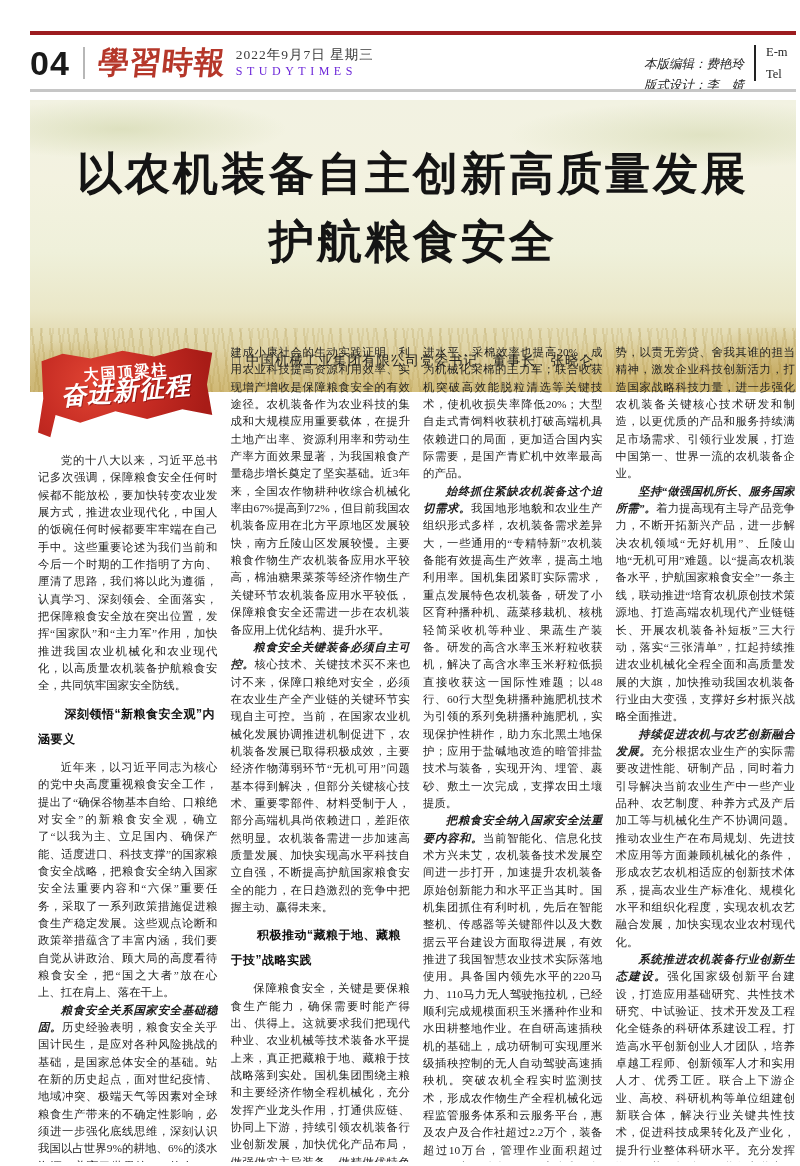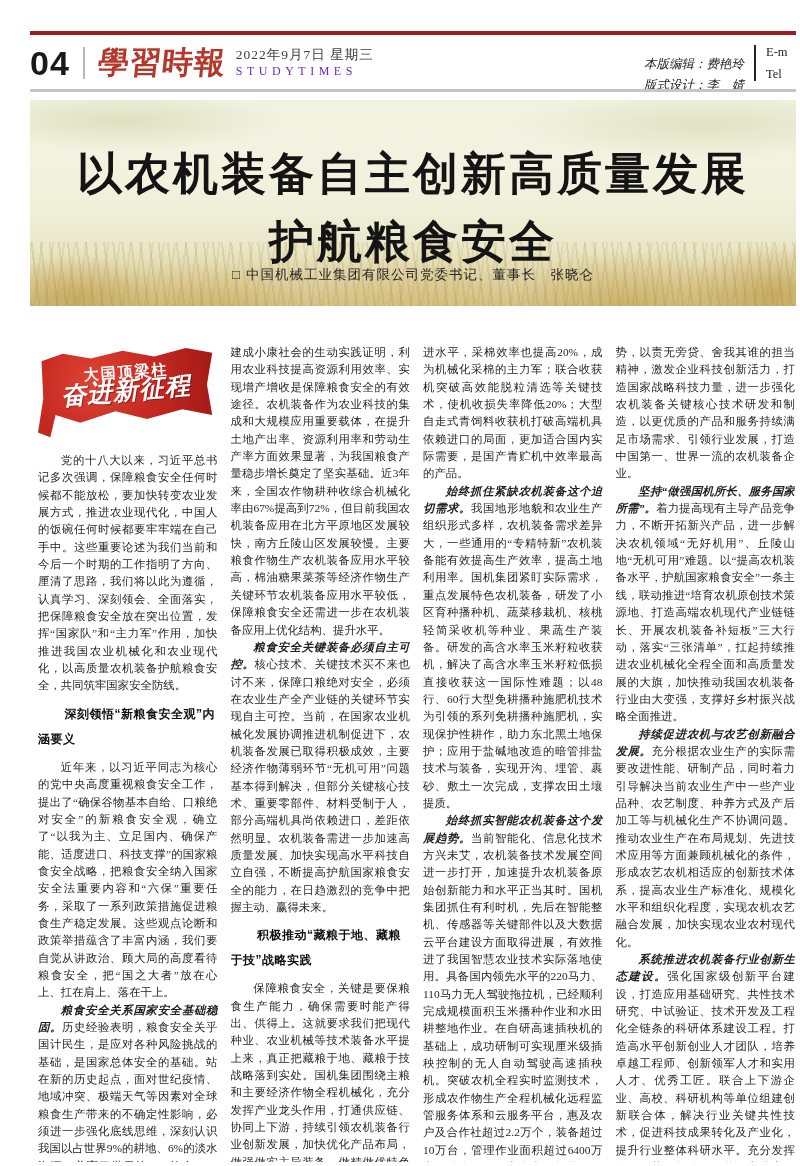--- a/index.html
+++ b/index.html
@@ -14,21 +14,21 @@
             font-family:"Liberation Serif",serif;letter-spacing:1px;white-space:nowrap;}
   .mast-right{margin-left:10px;line-height:1.25;}
   .date-line{font-size:13.5px;color:#3a3a3a;letter-spacing:1px;}
   .mast-en{font-size:12px;color:#6d28d9;letter-spacing:4.5px;font-family:"Liberation Serif",serif;}
   .hdr-spacer{flex:1;}
   .credits{text-align:right;font-style:italic;font-size:12.5px;color:#222;line-height:1.65;white-space:nowrap;margin-top:24px;}
   .contact-div{width:2px;height:36px;background:#222;margin:0 10px;}
   .contact{font-size:12.5px;color:#222;line-height:1.8;width:34px;overflow:hidden;white-space:nowrap;}
   .hdr-rule{position:absolute;left:30px;right:4px;top:89px;height:3px;background:#c6c6c6;}
   
-  .hero{position:absolute;left:30px;right:4px;top:100px;height:206px;overflow:hidden;
+  .hero{position:absolute;left:30px;right:4px;top:100px;height:292px;overflow:hidden;
     background:
       radial-gradient(ellipse 120px 60px at 6% 96%, rgba(187,152,62,.55), transparent 70%),
       radial-gradient(ellipse 160px 70px at 22% 102%, rgba(203,170,84,.45), transparent 70%),
       radial-gradient(ellipse 150px 80px at 50% 104%, rgba(214,186,104,.40), transparent 70%),
       radial-gradient(ellipse 170px 80px at 78% 100%, rgba(198,164,76,.50), transparent 70%),
       radial-gradient(ellipse 130px 70px at 97% 94%, rgba(185,150,62,.55), transparent 70%),
       radial-gradient(ellipse 220px 40px at 12% 10%, rgba(196,203,150,.45), transparent 75%),
       radial-gradient(ellipse 260px 45px at 88% 12%, rgba(196,203,150,.40), transparent 75%),
       linear-gradient(180deg,#f2f2e2 0%,#f3f2e0 28%,#eff0da 52%,#eae7c8 72%,#ddd0a0 88%,#d3c188 100%);}
   .wheat{position:absolute;bottom:-6px;width:100%;height:70px;opacity:.5;
@@ -110,21 +110,21 @@
       </div>
       <div class="col">
         <p style="text-indent: 0px;">建成小康社会的生动实践证明，利用农业科技提高资源利用效率、实现增产增收是保障粮食安全的有效途径。农机装备作为农业科技的集成和大规模应用重要载体，在提升土地产出率、资源利用率和劳动生产率方面效果显著，为我国粮食产量稳步增长奠定了坚实基础。近3年来，全国农作物耕种收综合机械化率由67%提高到72%，但目前我国农机装备应用在北方平原地区发展较快，南方丘陵山区发展较慢。主要粮食作物生产农机装备应用水平较高，棉油糖果菜茶等经济作物生产关键环节农机装备应用水平较低，保障粮食安全还需进一步在农机装备应用上优化结构、提升水平。</p>
         <p><span class="lead">粮食安全关键装备必须自主可控。</span>核心技术、关键技术买不来也讨不来，保障口粮绝对安全，必须在农业生产全产业链的关键环节实现自主可控。当前，在国家农业机械化发展协调推进机制促进下，农机装备发展已取得积极成效，主要经济作物薄弱环节“无机可用”问题基本得到解决，但部分关键核心技术、重要零部件、材料受制于人，部分高端机具尚依赖进口，差距依然明显。农机装备需进一步加速高质量发展、加快实现高水平科技自立自强，不断提高护航国家粮食安全的能力，在日趋激烈的竞争中把握主动、赢得未来。</p>
         <h3>积极推动“藏粮于地、藏粮于技”战略实践</h3>
         <p>保障粮食安全，关键是要保粮食生产能力，确保需要时能产得出、供得上。这就要求我们把现代种业、农业机械等技术装备水平提上来，真正把藏粮于地、藏粮于技战略落到实处。国机集团围绕主粮和主要经济作物全程机械化，充分发挥产业龙头作用，打通供应链、协同上下游，持续引领农机装备行业创新发展，加快优化产品布局，做强做实主导装备，做精做优特色装备，积极培育新兴装备，推进农机装备行业加速向高端化、智能化、绿色化发展。</p>
       </div>
       <div class="col">
         <p style="text-indent: 0px;">进水平，采棉效率也提高20%，成为机械化采棉的主力军；联合收获机突破高效能脱粒清选等关键技术，使机收损失率降低20%；大型自走式青饲料收获机打破高端机具依赖进口的局面，更加适合国内实际需要，是国产青贮机中效率最高的产品。</p>
         <p><span class="lead">始终抓住紧缺农机装备这个迫切需求。</span>我国地形地貌和农业生产组织形式多样，农机装备需求差异大，一些通用的“专精特新”农机装备能有效提高生产效率，提高土地利用率。国机集团紧盯实际需求，重点发展特色农机装备，研发了小区育种播种机、蔬菜移栽机、核桃轻简采收机等种业、果蔬生产装备。研发的高含水率玉米籽粒收获机，解决了高含水率玉米籽粒低损直接收获这一国际性难题；以48行、60行大型免耕播种施肥机技术为引领的系列免耕播种施肥机，实现保护性耕作，助力东北黑土地保护；应用于盐碱地改造的暗管排盐技术与装备，实现开沟、埋管、裹砂、敷土一次完成，支撑农田土壤提质。</p>
-        <p><span class="lead">始终抓实智能农机装备这个发展趋势。</span>当前智能化、信息化技术方兴未艾，农机装备技术发展空间进一步打开，加速提升农机装备原始创新能力和水平正当其时。国机集团抓住有利时机，先后在智能整机、传感器等关键部件以及大数据云平台建设方面取得进展，有效推进了我国智慧农业技术实际落地使用。具备国内领先水平的220马力、110马力无人驾驶拖拉机，已经顺利完成规模面积玉米播种作业和水田耕整地作业。在自研高速插秧机的基础上，成功研制可实现厘米级插秧控制的无人自动驾驶高速插秧机。突破农机全程实时监测技术，形成农作物生产全程机械化远程监管服务体系和云服务平台，惠及农户及合作社超过2.2万个，装备超过10万台，管理作业面积超过6400万亩，助力农作物高产和农机装备行业高效高质量发展。</p>
+        <p><span class="lead">把粮食安全纳入国家安全法重要内容和。</span>当前智能化、信息化技术方兴未艾，农机装备技术发展空间进一步打开，加速提升农机装备原始创新能力和水平正当其时。国机集团抓住有利时机，先后在智能整机、传感器等关键部件以及大数据云平台建设方面取得进展，有效推进了我国智慧农业技术实际落地使用。具备国内领先水平的220马力、110马力无人驾驶拖拉机，已经顺利完成规模面积玉米播种作业和水田耕整地作业。在自研高速插秧机的基础上，成功研制可实现厘米级插秧控制的无人自动驾驶高速插秧机。突破农机全程实时监测技术，形成农作物生产全程机械化远程监管服务体系和云服务平台，惠及农户及合作社超过2.2万个，装备超过10万台，管理作业面积超过6400万亩，助力农作物高产和农机装备行业高效高质量发展。</p>
       </div>
       <div class="col">
         <p style="text-indent: 0px;">势，以责无旁贷、舍我其谁的担当精神，激发企业科技创新活力，打造国家战略科技力量，进一步强化农机装备关键核心技术研发和制造，以更优质的产品和服务持续满足市场需求、引领行业发展，打造中国第一、世界一流的农机装备企业。</p>
         <p><span class="lead">坚持“做强国机所长、服务国家所需”。</span>着力提高现有主导产品竞争力，不断开拓新兴产品，进一步解决农机领域“无好机用”、丘陵山地“无机可用”难题。以“提高农机装备水平，护航国家粮食安全”一条主线，联动推进“培育农机原创技术策源地、打造高端农机现代产业链链长、开展农机装备补短板”三大行动，落实“三张清单”，扛起持续推进农业机械化全程全面和高质量发展的大旗，加快推动我国农机装备行业由大变强，支撑好乡村振兴战略全面推进。</p>
         <p><span class="lead">持续促进农机与农艺创新融合发展。</span>充分根据农业生产的实际需要改进性能、研制产品，同时着力引导解决当前农业生产中一些产业品种、农艺制度、种养方式及产后加工等与机械化生产不协调问题。推动农业生产在布局规划、先进技术应用等方面兼顾机械化的条件，形成农艺农机相适应的创新技术体系，提高农业生产标准化、规模化水平和组织化程度，实现农机农艺融合发展，加快实现农业农村现代化。</p>
         <p><span class="lead">系统推进农机装备行业创新生态建设。</span>强化国家级创新平台建设，打造应用基础研究、共性技术研究、中试验证、技术开发及工程化全链条的科研体系建设工程。打造高水平创新创业人才团队，培养卓越工程师、创新领军人才和实用人才、优秀工匠。联合上下游企业、高校、科研机构等单位组建创新联合体，解决行业关键共性技术，促进科技成果转化及产业化，提升行业整体科研水平。充分发挥资源优势，打造价值共创和共享平台，吸纳优质资源，延伸拓展产业链。集聚行业资源，提高行业战略研究能力和水平，成为行业的规划者和参谋者，持续赋能农机装备行业发展。</p>
       </div>
     </div>
 
 </div>

